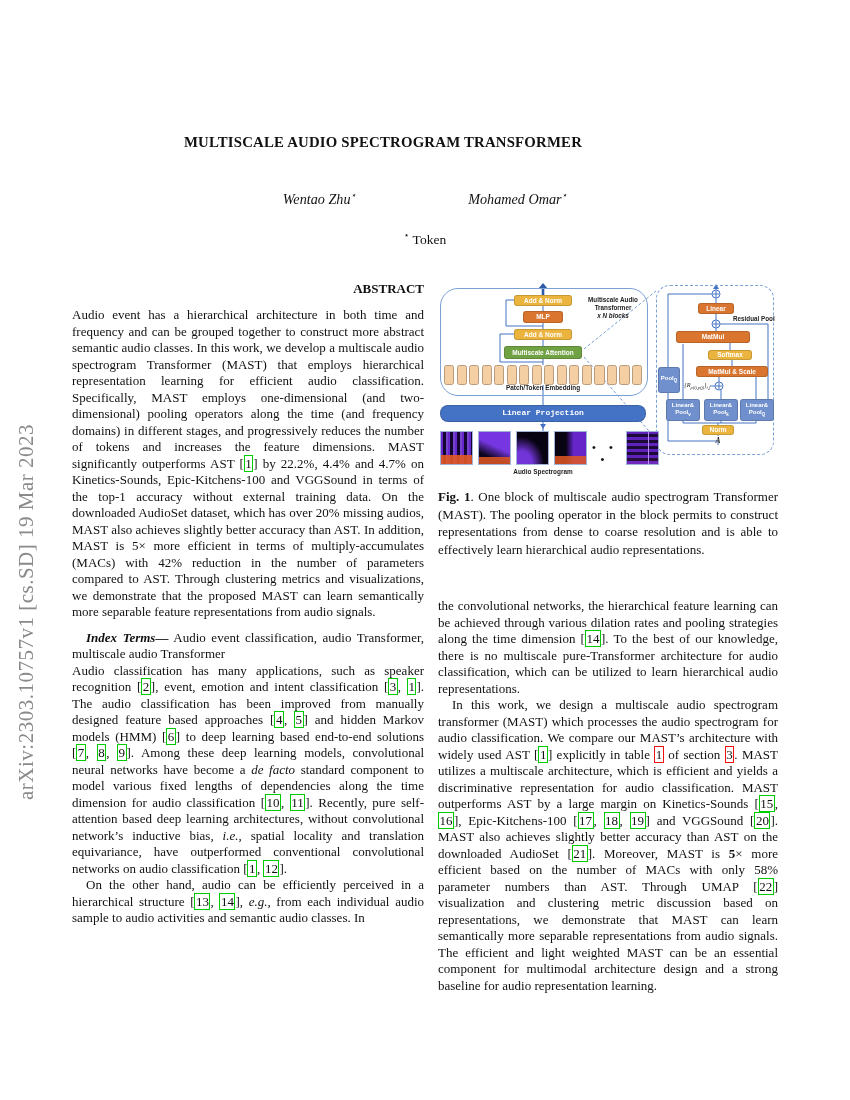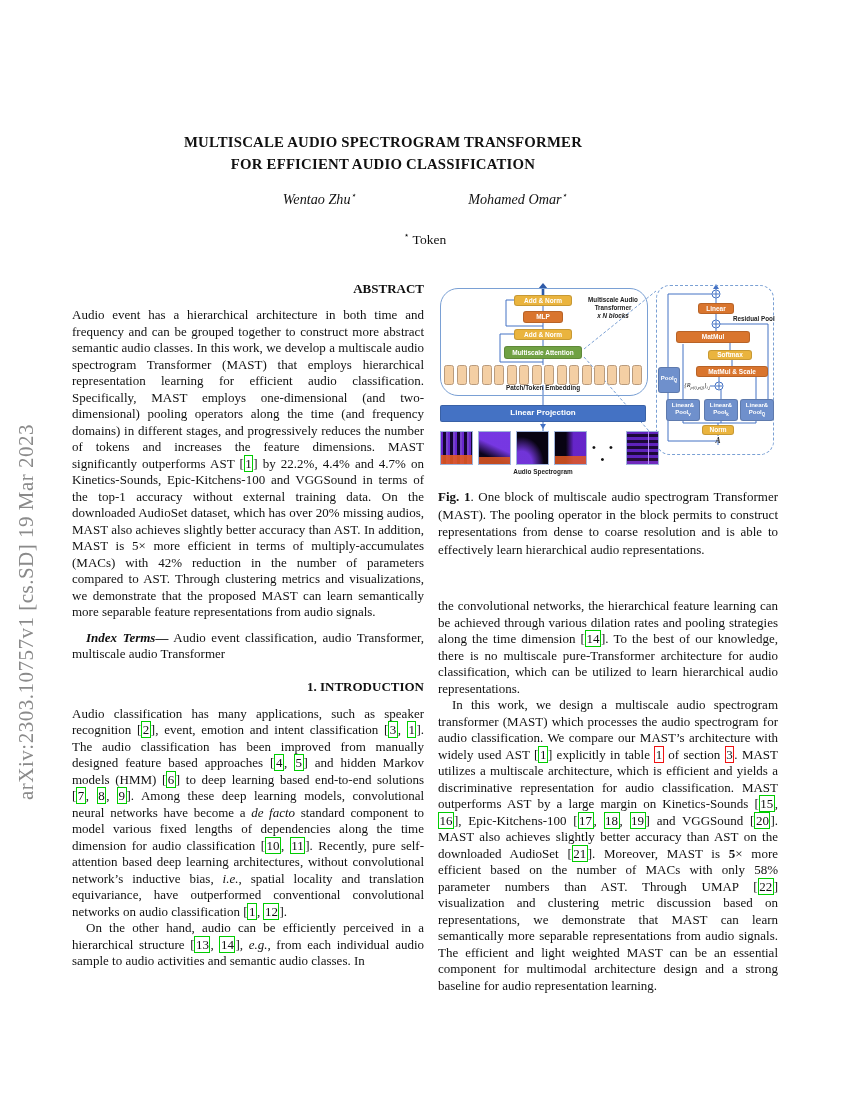--- a/index.html
+++ b/index.html
@@ -46,21 +46,21 @@
   .outline1{left:2px;top:5px;width:206px;height:106px;border:1.2px solid var(--fig-outline);
       border-radius:18px;position:absolute;z-index:1;}
   .dashedR{left:218px;top:2px;width:118px;height:170px;border:1px dashed var(--fig-outline);
       border-radius:14px;position:absolute;z-index:1;box-sizing:border-box;}
   .sideLbl{position:absolute;left:142px;top:13px;width:66px;z-index:2;color:#222;
       font-weight:bold;font-size:6.3px;line-height:1.25;text-align:center;}
   .sideLbl .l2{font-style:italic;}
   .figLbl{position:absolute;z-index:2;color:#222;font-weight:bold;font-size:6.4px;text-align:center;}
   .tokens{position:absolute;left:6px;top:82px;width:198px;height:20px;display:flex;gap:2.4px;z-index:2;}
   .token{flex:1;background:var(--token-fill);border:.8px solid var(--token-border);border-radius:2.5px;}
-  .linproj{left:2px;top:122px;width:206px;height:17px;font-size:8px;background:var(--fig-blue);border-radius:2px;}
+  .linproj{left:2px;top:122px;width:206px;height:17px;font-size:8px;background:var(--fig-blue);border-radius:8px;font-family:Liberation Mono, monospace;}
   .spec{position:absolute;top:148px;width:33px;height:34px;z-index:2;background-color:#0a0314;
       border:.5px solid #9fb3da;box-sizing:border-box;}
   .s1{background-image:linear-gradient(0deg,rgba(226,88,34,.9) 0 9px,transparent 9px),
       repeating-linear-gradient(90deg,rgba(109,40,217,.95) 0 2px,rgba(20,6,50,.95) 2px 5px,rgba(137,78,234,.85) 5px 7px);}
   .s2{background-image:linear-gradient(0deg,rgba(226,88,34,.85) 0 7px,transparent 7px),
       linear-gradient(205deg,rgba(124,58,237,.95) 0 45%,rgba(12,4,28,.95) 75%);}
   .s3{background-image:radial-gradient(at 15% 100%,rgba(124,58,237,.9) 0 28%,rgba(8,3,18,.97) 60%);}
   .s4{background-image:linear-gradient(0deg,rgba(226,88,34,.85) 0 8px,transparent 8px),
       linear-gradient(90deg,rgba(8,3,18,.97) 0 35%,rgba(109,40,217,.92) 60%);}
   .s5{background-image:linear-gradient(90deg,transparent 0 68%,rgba(190,150,255,.95) 68% 71%,transparent 71%),
@@ -83,35 +83,33 @@
 </style>
 </head>
 <body>
 
 <div>
 
   <div class="watermark">arXiv:2303.10757v1  [cs.SD]  19 Mar 2023</div>
 
   <div class="abs title">
     <div>MULTISCALE AUDIO SPECTROGRAM TRANSFORMER</div>
-    <div>FOR EFFICIENT AUDIO CLASSIFICATION</div>
   </div>
   <div class="abs authors">
     <span><span>Wentao Zhu</span><sup>⋆</sup></span>
     <span><span>Mohamed Omar</span><sup>⋆</sup></span>
   </div>
   <div class="abs affil">
     <sup>⋆</sup><span> Token</span>
   </div>
 
   <div class="abs colL">
     <div class="heading">ABSTRACT</div>
     <p class="body-par">Audio event has a hierarchical architecture in both time and frequency and can be grouped together to construct more abstract semantic audio classes. In this work, we develop a multiscale audio spectrogram Transformer (MAST) that employs hierarchical representation learning for efficient audio classification. Specifically, MAST employs one-dimensional (and two-dimensional) pooling operators along the time (and frequency domains) in different stages, and progressively reduces the number of tokens and increases the feature dimensions. MAST significantly outperforms AST [<span class="cite">1</span>] by 22.2%, 4.4% and 4.7% on Kinetics-Sounds, Epic-Kitchens-100 and VGGSound in terms of the top-1 accuracy without external training data. On the downloaded AudioSet dataset, which has over 20% missing audios, MAST also achieves slightly better accuracy than AST. In addition, MAST is 5× more efficient in terms of multiply-accumulates (MACs) with 42% reduction in the number of parameters compared to AST. Through clustering metrics and visualizations, we demonstrate that the proposed MAST can learn semantically more separable feature representations from audio signals.</p>
     <p class="body-par idx indent"><span class="lead">Index Terms—</span><span> Audio event classification, audio Transformer, multiscale audio Transformer</span></p>
-    <div class="heading intro-head">1.  INTRODUCTION</div>
     <p class="body-par">Audio classification has many applications, such as speaker recognition [<span class="cite">2</span>], event, emotion and intent classification [<span class="cite">3</span>, <span class="cite">1</span>]. The audio classification has been improved from manually designed feature based approaches [<span class="cite">4</span>, <span class="cite">5</span>] and hidden Markov models (HMM) [<span class="cite">6</span>] to deep learning based end-to-end solutions [<span class="cite">7</span>, <span class="cite">8</span>, <span class="cite">9</span>]. Among these deep learning models, convolutional neural networks have become a <em>de facto</em> standard component to model various fixed lengths of dependencies along the time dimension for audio classification [<span class="cite">10</span>, <span class="cite">11</span>]. Recently, pure self-attention based deep learning architectures, without convolutional network’s inductive bias, <em>i.e.</em>, spatial locality and translation equivariance, have outperformed conventional convolutional networks on audio classification [<span class="cite">1</span>, <span class="cite">12</span>].</p>
     <p class="body-par indent">On the other hand, audio can be efficiently perceived in a hierarchical structure [<span class="cite">13</span>, <span class="cite">14</span>], <em>e.g.</em>, from each individual audio sample to audio activities and semantic audio classes. In</p>
   </div>
 
   <div class="abs colR">
 
     <div class="fig">
       <svg width="340" height="196" viewBox="0 0 340 196">
         <g stroke="#4472c4" stroke-width="1" fill="none">
 

